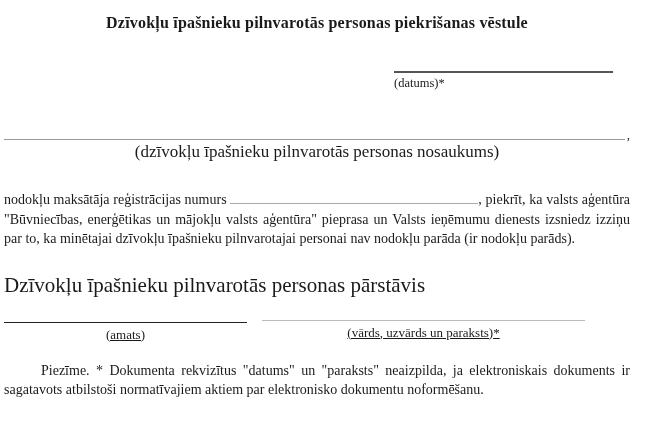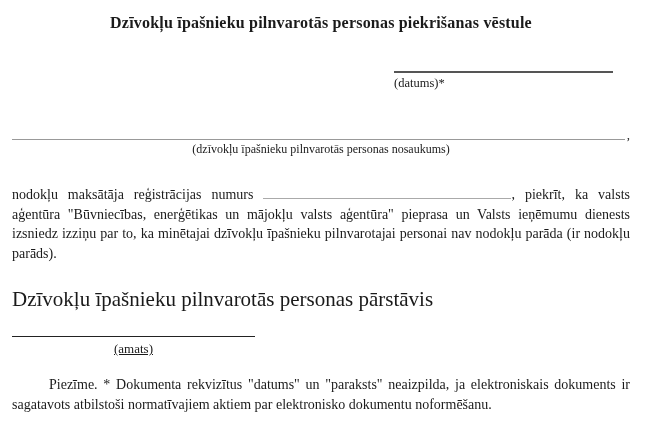--- a/index.html
+++ b/index.html
@@ -8,21 +8,21 @@
     background: #ffffff;
   }
   .page {
     position: relative;
     width: 645px;
     height: 427px;
     background: #ffffff;
     font-family: "Liberation Serif", "DejaVu Serif", serif;
     color: #1a1a1a;
     box-sizing: border-box;
-    padding: 14px 15px 0 12px;
+    padding: 14px 15px 0 4px;
     overflow: hidden;
   }
   .doc-title {
     margin: 0;
     font-size: 16px;
     font-weight: bold;
     text-align: center;
     letter-spacing: 0.2px;
   }
   
@@ -52,21 +52,21 @@
     border-bottom: 1.5px solid #999999;
     height: 12px;
   }
   .name-comma {
     font-size: 13px;
     line-height: 10px;
     padding-left: 2px;
   }
   .name-caption {
     text-align: center;
-    font-size: 12px;
+    font-size: 17px;
     margin-top: 2px;
   }
   
   .body-par {
     margin: 28px 0 0 0;
     font-size: 14px;
     line-height: 19.5px;
     text-align: justify;
   }
   .inline-blank {
@@ -141,17 +141,21 @@
 
   <p class="body-par"><span>nodokļu maksātāja reģistrācijas numurs</span> <span class="inline-blank"></span><span>, piekrīt, ka valsts aģentūra "Būvniecības, enerģētikas un mājokļu valsts aģentūra" pieprasa un Valsts ieņēmumu dienests izsniedz izziņu par to, ka minētajai dzīvokļu īpašnieku pilnvarotajai personai nav nodokļu parāda (ir nodokļu parāds).</span></p>
 
   <h2 class="rep-heading">Dzīvokļu īpašnieku pilnvarotās personas pārstāvis</h2>
 
   <div class="sig-row">
     <div class="sig-col-left">
       <div class="sig-line-left"></div>
       <div class="sig-caption">(amats)</div>
     </div>
+    <div class="sig-col-right">
+      <div class="sig-line-right"></div>
+      <div class="sig-caption">(vārds, uzvārds un paraksts)*</div>
+    </div>
   </div>
 
   <p class="note-par">Piezīme. * Dokumenta rekvizītus "datums" un "paraksts" neaizpilda, ja elektroniskais dokuments ir sagatavots atbilstoši normatīvajiem aktiem par elektronisko dokumentu noformēšanu.</p>
 
 </div>
 
 </body></html>

